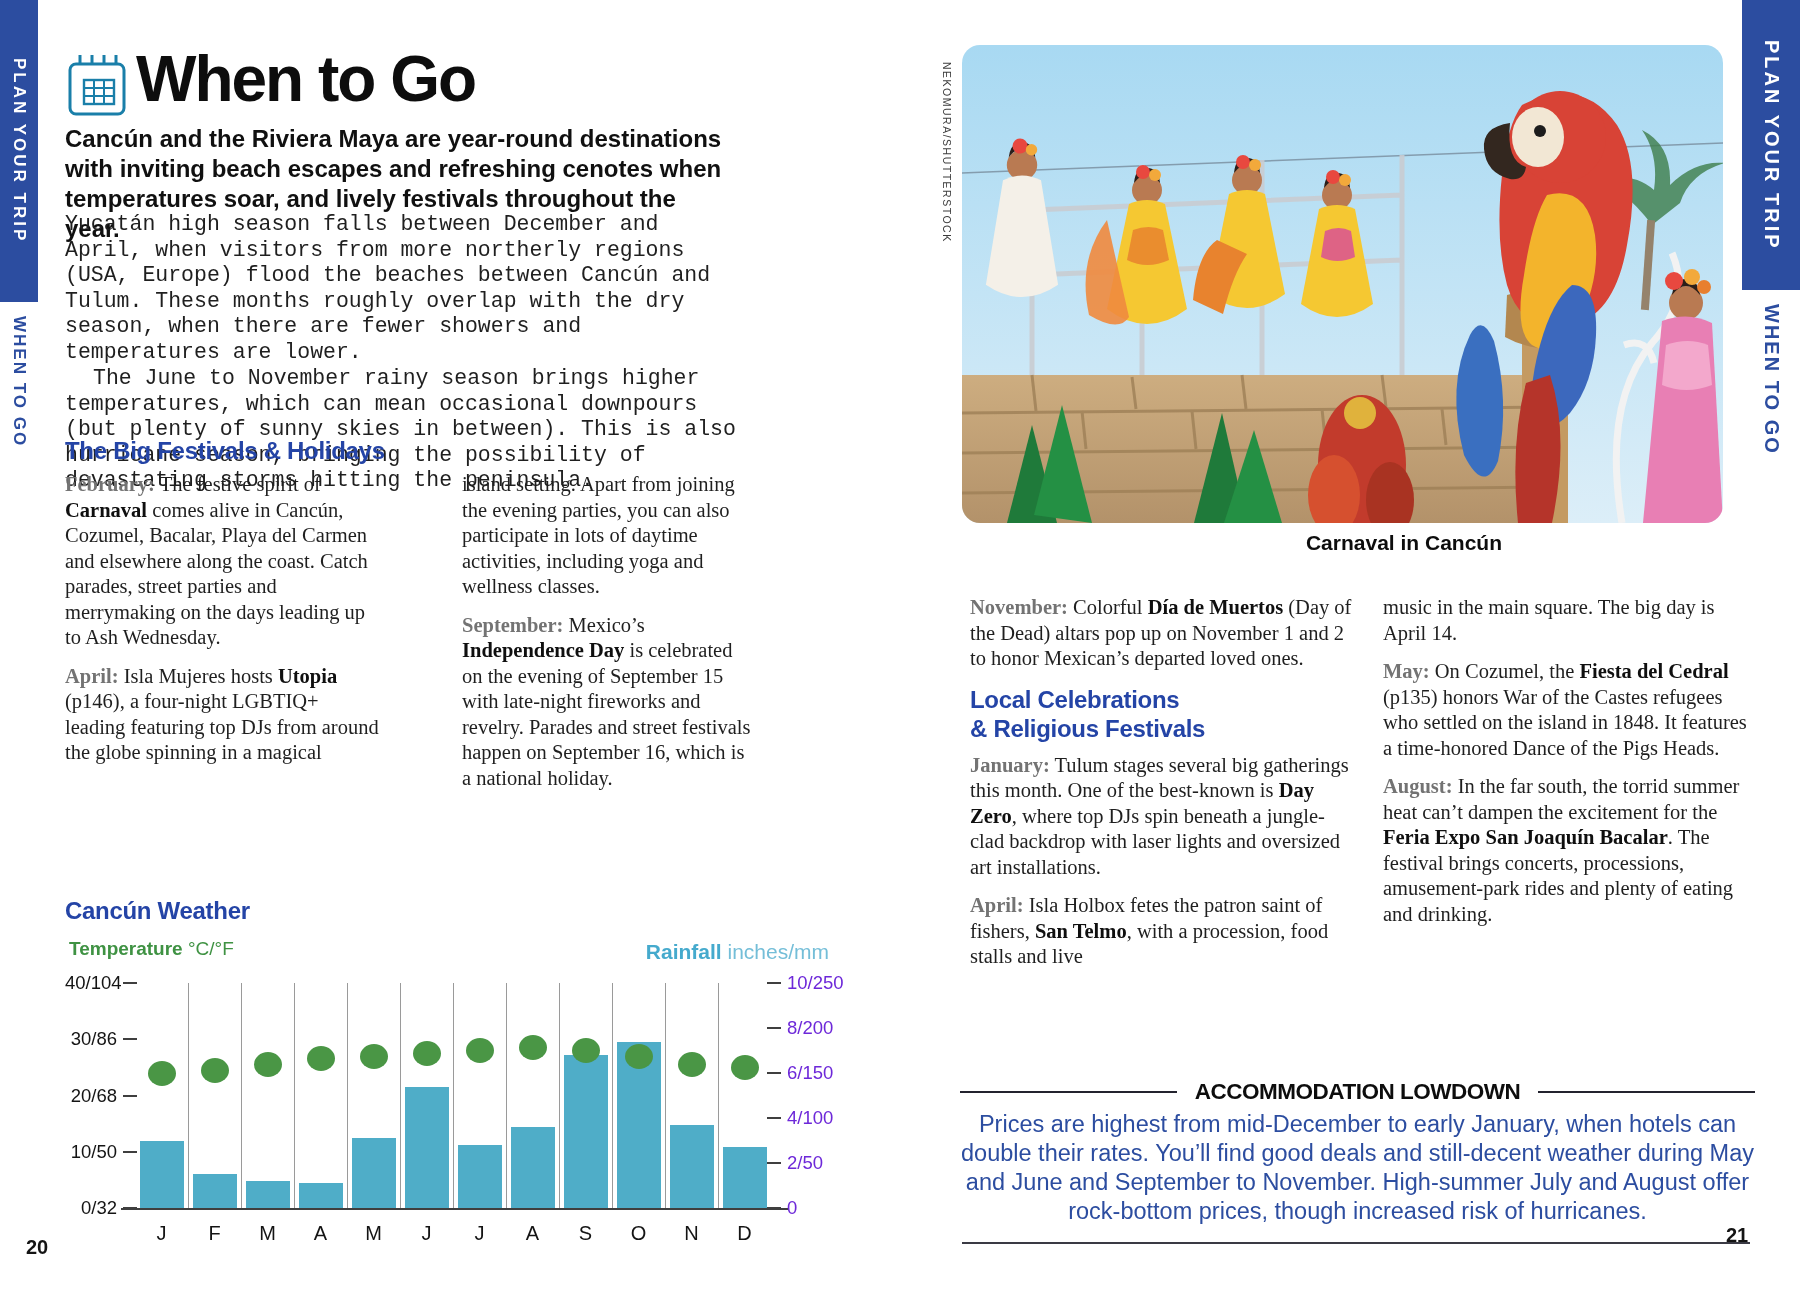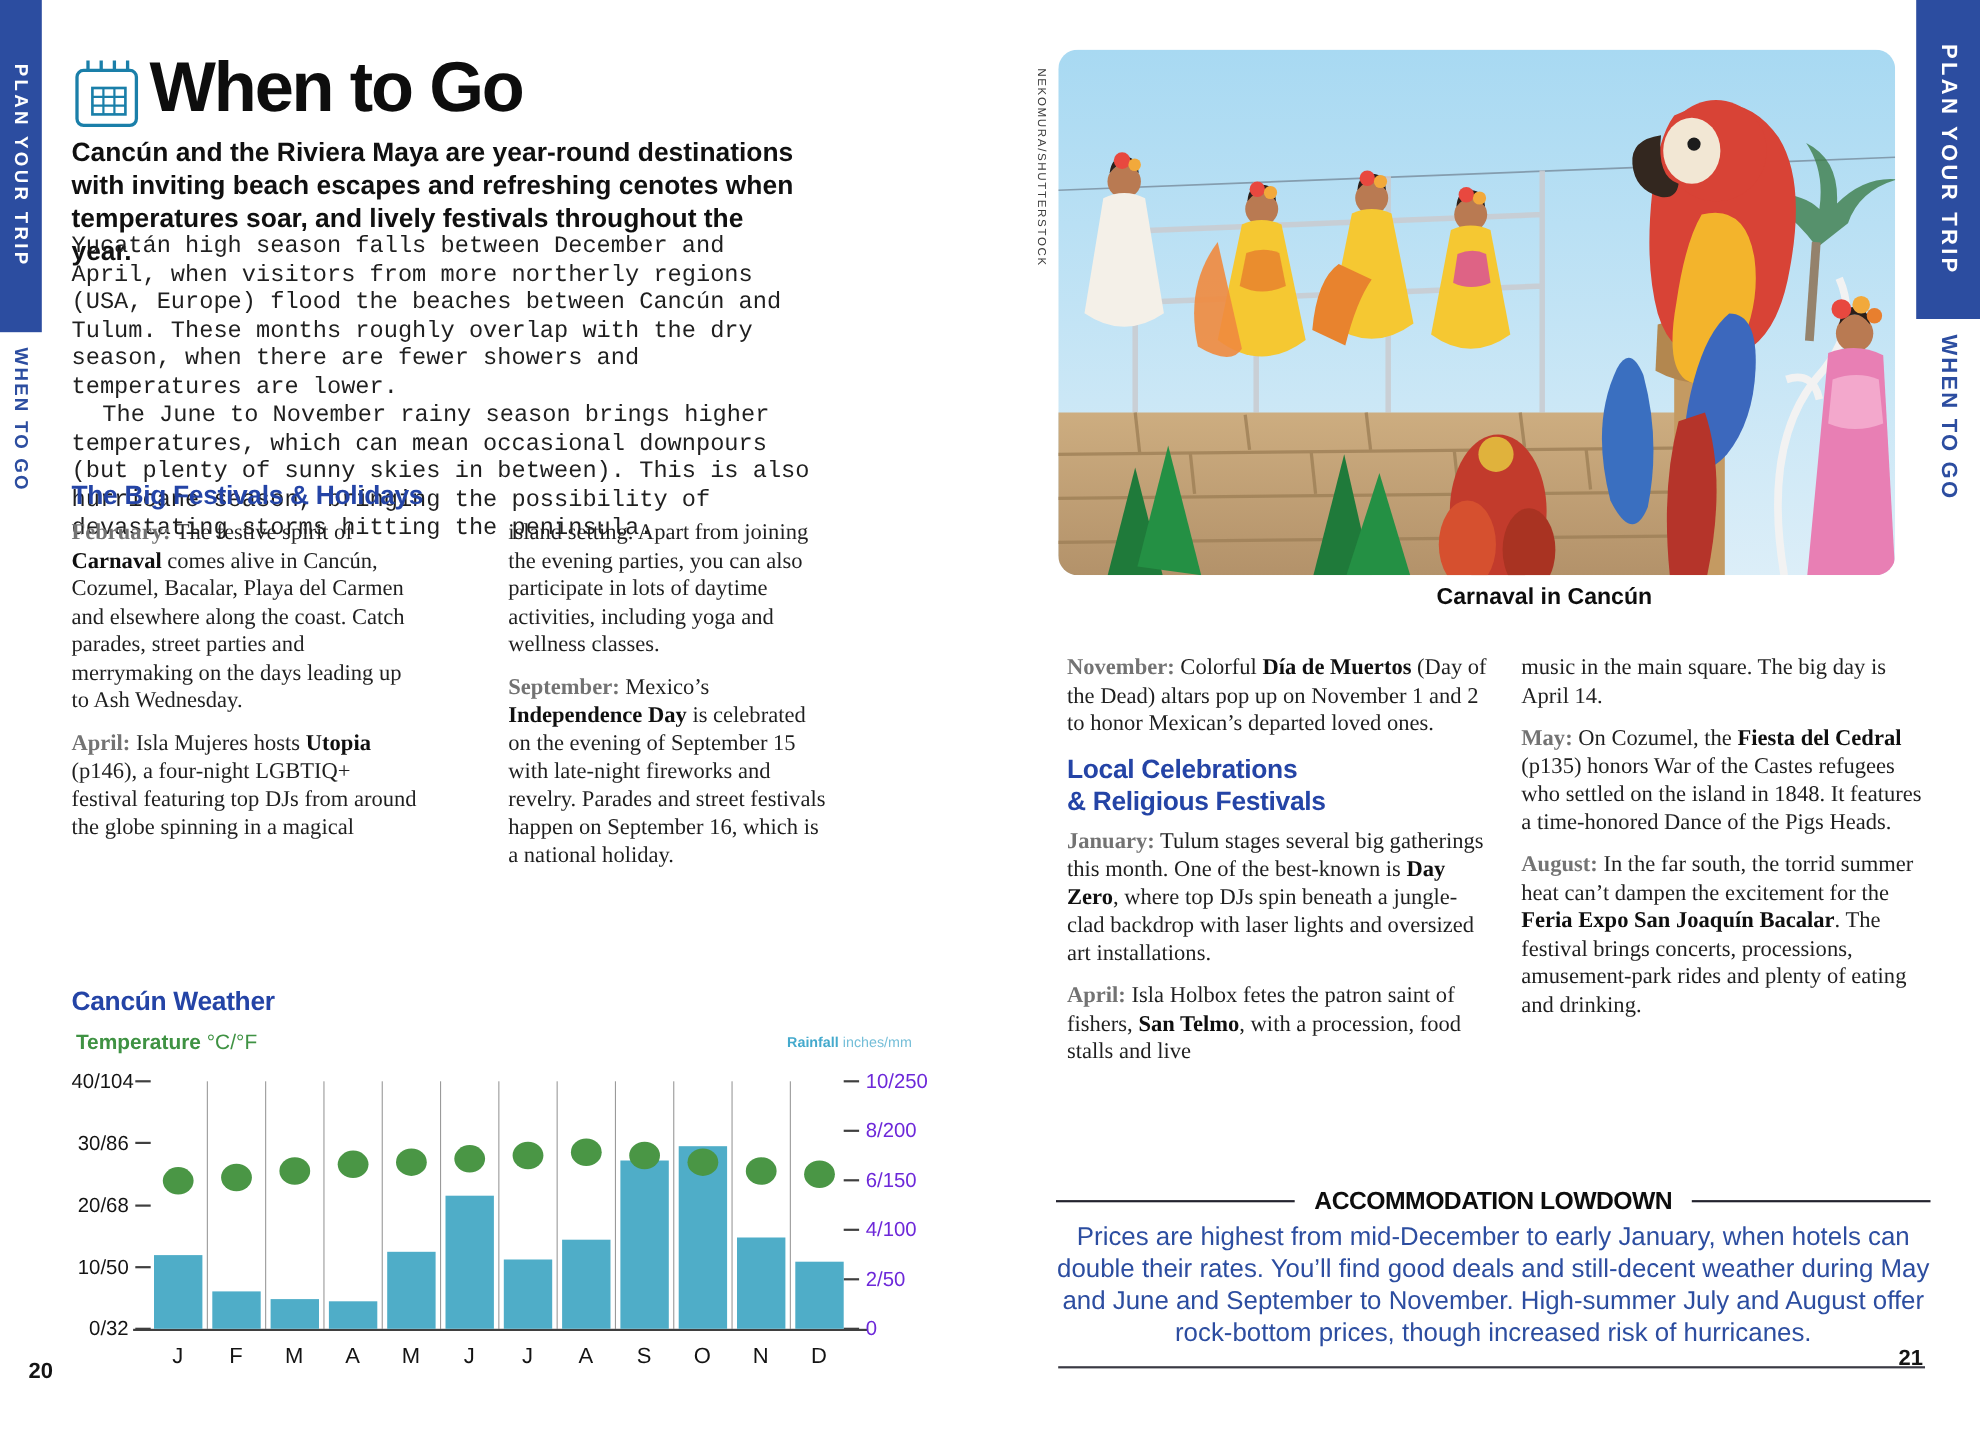--- a/index.html
+++ b/index.html
@@ -22,21 +22,21 @@
   .para{font-family:"Liberation Serif",serif;font-size:20.5px;line-height:25.5px;color:#1f1f1f;margin:0 0 13px 0;}
   .para .lead{font-weight:bold;color:#737373;}
   .para .b{font-weight:bold;color:#0f0f0f;}
   .col-heading{font-family:"Liberation Sans",sans-serif;font-size:24px;line-height:29px;font-weight:bold;
                color:#2444a6;margin:6px 0 10px 0;letter-spacing:-0.3px;}
 
   
   #chart-wrap{left:65px;top:938px;width:782px;height:322px;}
   .legend-left{position:absolute;left:4px;top:0;font-size:19px;color:#3f9243;}
   .legend-left b{font-weight:bold;}
-  .legend-right{position:absolute;right:18px;top:2px;font-size:13px;color:#74bed8;}
+  .legend-right{position:absolute;right:18px;top:2px;font-size:21px;color:#74bed8;}
   .legend-right b{color:#45aacd;font-weight:bold;}
   .gridline{position:absolute;width:1px;background:#9a9a9a;top:45px;height:225px;}
   .baseline{position:absolute;left:56px;width:668px;top:270px;height:2px;background:#3f3f3f;}
   .bar{position:absolute;background:#4fadc8;}
   .dot{position:absolute;width:28px;height:25px;border-radius:50%;background:#4a9645;}
   .tick-label-l{position:absolute;width:52px;text-align:right;font-size:18.5px;color:#141414;}
   .tick-label-r{position:absolute;font-size:18.5px;color:#6d28d9;}
   .tick-dash{position:absolute;width:14px;height:2px;background:#3f3f3f;}
   .month{position:absolute;top:284px;width:53px;text-align:center;font-size:20px;color:#141414;}
 
@@ -92,21 +92,21 @@
 
 <div class="abs bodytext" style="left:65px;top:212px;width:678px;">
   <p>Yucatán high season falls between December and April, when visitors from more northerly regions (USA, Europe) flood the beaches between Cancún and Tulum. These months roughly overlap with the dry season, when there are fewer showers and temperatures are lower.</p>
   <p class="indent">The June to November rainy season brings higher temperatures, which can mean occasional downpours (but plenty of sunny skies in between). This is also hurricane season, bringing the possibility of devastating storms hitting the peninsula.</p>
 </div>
 
 <div class="abs sec-heading" style="left:65px;top:437px;">The Big Festivals &amp; Holidays</div>
 
 <div class="abs" style="left:65px;top:472px;width:318px;">
     <p class="para"><span class="lead">February:</span><span> The festive spirit of </span><span class="b">Carnaval</span><span> comes alive in Cancún, Cozumel, Bacalar, Playa del Carmen and elsewhere along the coast. Catch parades, street parties and merrymaking on the days leading up to Ash Wednesday.</span></p>
-    <p class="para"><span class="lead">April:</span><span> Isla Mujeres hosts </span><span class="b">Utopia</span><span> (p146), a four-night LGBTIQ+ festival featuring top DJs from around the globe spinning in a magical</span></p>
+    <p class="para"><span class="lead">April:</span><span> Isla Mujeres hosts </span><span class="b">Utopia</span><span> (p146), a four-night LGBTIQ+ leading featuring top DJs from around the globe spinning in a magical</span></p>
   </div>
 <div class="abs" style="left:462px;top:472px;width:290px;">
     <p class="para"><span>island setting. Apart from joining the evening parties, you can also participate in lots of daytime activities, including yoga and wellness classes.</span></p>
     <p class="para"><span class="lead">September:</span><span> Mexico’s </span><span class="b">Independence Day</span><span> is celebrated on the evening of September 15 with late-night fireworks and revelry. Parades and street festivals happen on September 16, which is a national holiday.</span></p>
   </div>
 
 <div class="abs sec-heading" style="left:65px;top:897px;">Cancún Weather</div>
 <div class="abs" id="chart-wrap">
   <div class="legend-left"><b>Temperature</b><span> °C/°F</span></div>
   <div class="legend-right"><b>Rainfall</b><span> inches/mm</span></div>

